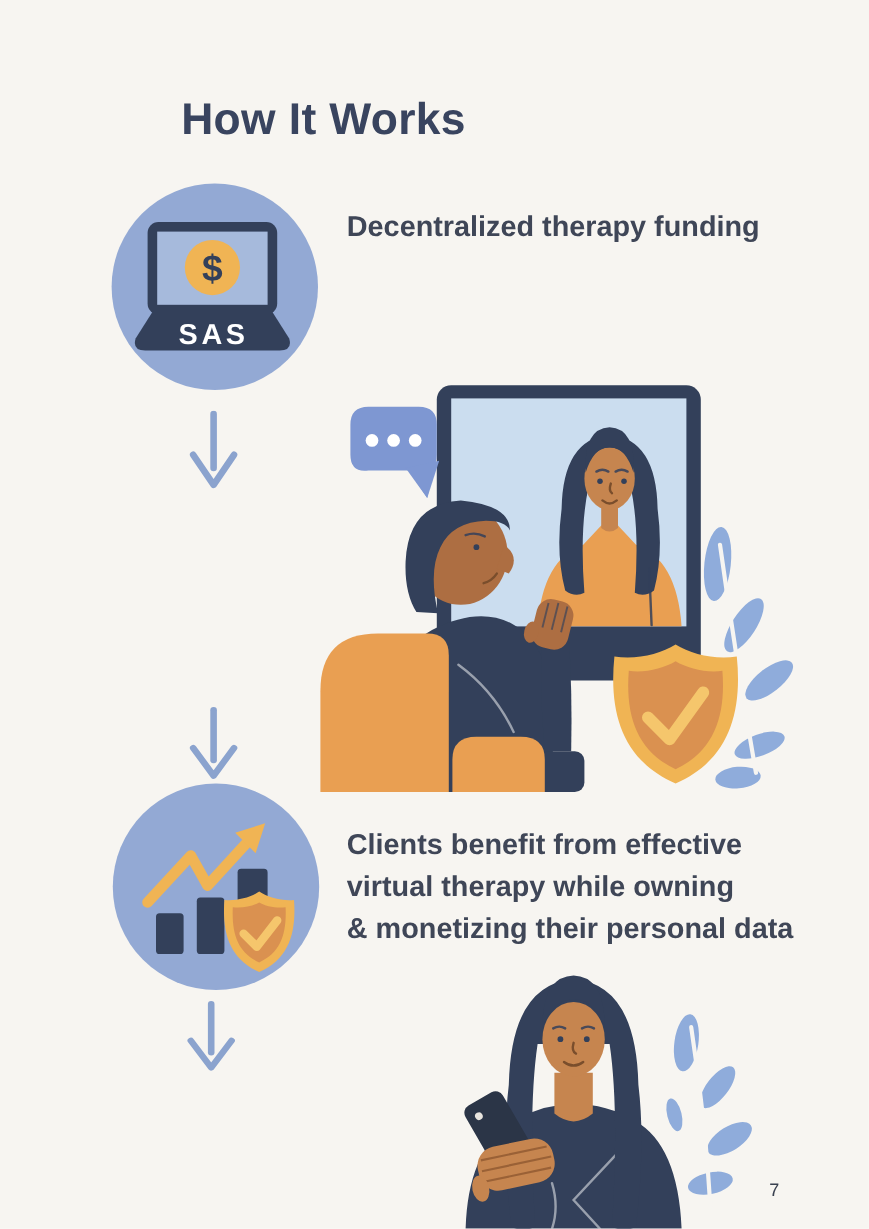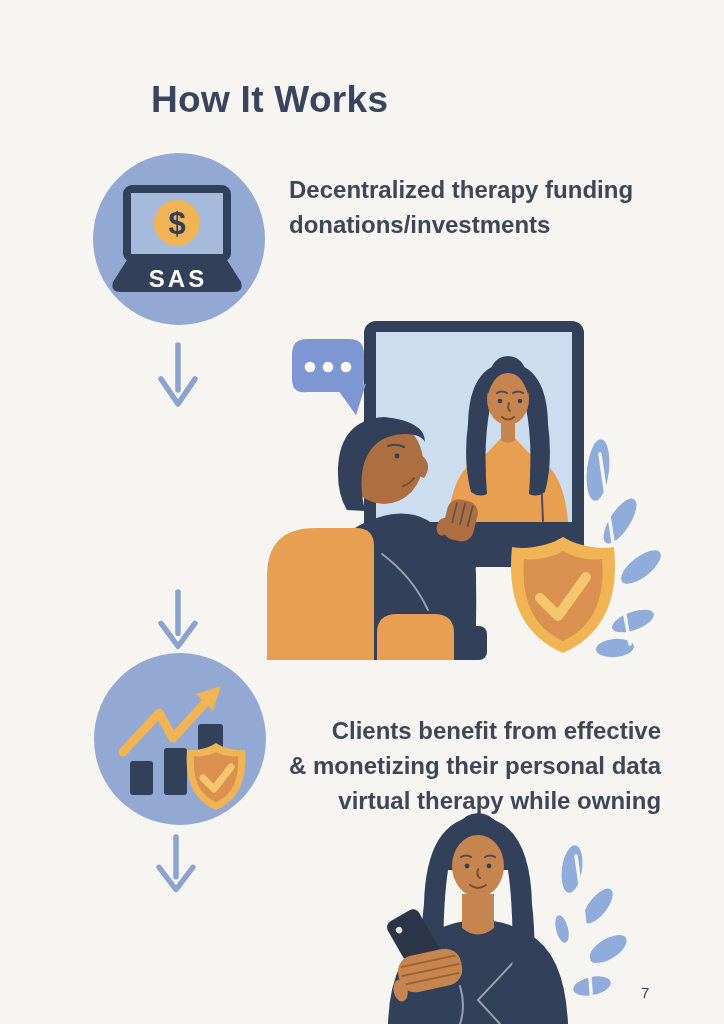--- a/index.html
+++ b/index.html
@@ -12,21 +12,21 @@
   html,body{width:724px;height:1024px;}
   body{font-family:"Liberation Sans",sans-serif;}
   .page{position:relative;width:724px;height:1024px;background:var(--bg);overflow:hidden;}
   .title{position:absolute;left:151px;top:79px;font-size:37px;font-weight:700;color:var(--title);letter-spacing:.3px;}
   .icon-circle{position:absolute;}
   .circle1{left:91px;top:151px;width:176px;height:176px;}
   .circle2{left:92px;top:651px;width:176px;height:176px;}
   .text-block{position:absolute;color:var(--text);font-size:24px;line-height:35px;font-weight:bold;}
   .tb1{left:289px;top:172px;}
   .tb2{left:95px;top:424px;line-height:34px;}
-  .tb3{left:289px;top:713px;text-align:right;}
+  .tb3{left:289px;top:687px;}
   .arrow{position:absolute;width:44px;}
   .arrow1{left:156px;top:342px;height:68px;}
   .arrow2{left:156px;top:589px;height:63px;}
   .arrow3{left:154px;top:834px;height:61px;}
   .mid-illus{position:absolute;left:264px;top:314px;width:460px;height:346px;}
   .bottom-illus{position:absolute;left:360px;top:794px;width:300px;height:230px;}
   .page-num{position:absolute;left:641px;top:984px;font-size:15px;font-weight:500;color:#3A4150;}
   
   .f-navy{fill:var(--navy);} .f-navyD{fill:var(--navy_deep);} .f-circle{fill:var(--circle_blue);}
   .f-gold{fill:var(--gold);} .f-goldD{fill:var(--gold_deep);} .f-orange{fill:var(--orange);}
@@ -56,21 +56,20 @@
       <rect class="f-lscreen" x="40" y="42" width="92" height="61"></rect>
       <circle class="f-gold" cx="86" cy="72" r="23"></circle>
       <text class="svg-text" x="86" y="83" text-anchor="middle" font-size="31" font-weight="700" fill="#33405A">$</text>
       <path class="f-navy" d="M36 109 H136 L150 131 Q153 141 142 141 H30 Q19 141 22 131 Z"></path>
       <text class="svg-text" x="87" y="136" text-anchor="middle" font-size="24" font-weight="700" letter-spacing="3" fill="#FFFFFF">SAS</text>
     </g>
   </svg>
 
   <div class="text-block tb1">
     <div>Decentralized therapy funding</div>
-    <div>donations/investments</div>
   </div>
 
   <svg class="arrow arrow1" viewBox="0 0 44 68" preserveAspectRatio="none">
     <path class="s-arrow" d="M22 3 L22 48"></path>
     <path class="s-arrow" d="M5 37 L22 62 L39 37"></path>
   </svg>
 
 
   <svg class="mid-illus" viewBox="0 0 460 346">
 
@@ -163,22 +162,22 @@
     </g>
     <g>
       <path class="f-gold" d="M124 92 C131 97 143 100 153 99 C155 126 149 148 124 159 C99 148 93 126 95 99 C105 100 117 97 124 92 Z"></path>
       <path class="f-goldD" d="M124 101 C129 104 138 106 146 105 C147 127 142 143 124 151 C106 143 101 127 102 105 C110 106 119 104 124 101 Z"></path>
       <path class="s-check" stroke-width="7" d="M111 127 L122 138 L139 116"></path>
     </g>
   </svg>
 
   <div class="text-block tb3">
     <div>Clients benefit from effective</div>
+    <div>virtual therapy while owning</div>
     <div>&amp; monetizing their personal data</div>
-    <div>virtual therapy while owning</div>
   </div>
 
   <svg class="arrow arrow3" viewBox="0 0 44 68" preserveAspectRatio="none">
     <path class="s-arrow" d="M22 3 L22 48"></path>
     <path class="s-arrow" d="M5 37 L22 62 L39 37"></path>
   </svg>
 
   <svg class="bottom-illus" viewBox="0 0 300 230">
 
     <g>

